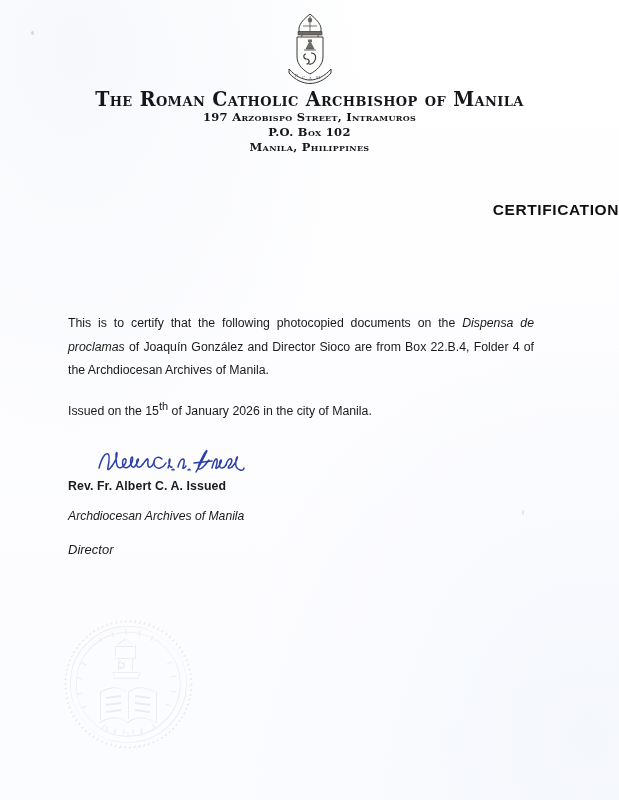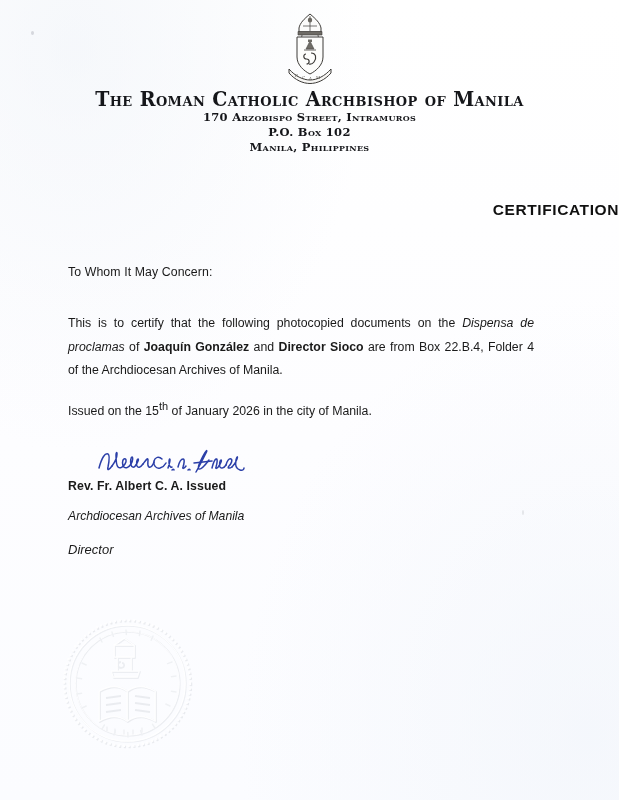--- a/index.html
+++ b/index.html
@@ -95,21 +95,21 @@
     position: absolute;
     left: 68px;
     top: 312px;
     width: 466px;
     font-size: 12.3px;
     line-height: 23.5px;
     text-align: justify;
     text-justify: inter-word;
   }
   .body-para .it { font-style: italic; }
-  .body-para .bd { font-weight: 700; }
+  .body-para .bd { font-weight: 400; }
 
   .issued {
     position: absolute;
     left: 68px;
     top: 395px;
     font-size: 12.3px;
     line-height: 23.5px;
   }
   .issued sup { font-size: 11px; vertical-align: super; }
 
@@ -202,28 +202,27 @@
         <text x="14" y="65">R</text>
           <text x="21" y="67">C</text>
         <text x="28" y="68">A</text>
           <text x="35" y="67">M</text>
       </g>
     </svg>
   </div>
 
   <div class="letterhead">
     <div class="lh-title">The Roman Catholic Archbishop of Manila</div>
-    <div class="lh-line">170 Arzobispo Street, Intramuros</div>
+    <div class="lh-line">197 Arzobispo Street, Intramuros</div>
     <div class="lh-line">P.O. Box 102</div>
     <div class="lh-line">Manila, Philippines</div>
   </div>
 
   <div class="cert-title">CERTIFICATION</div>
 
-  <div class="salutation">To Whom It May Concern:</div>
 
   <div class="body-para"><span>This is to certify that the following photocopied documents on the </span><span class="it">Dispensa de proclamas</span><span> of </span><span class="bd">Joaquín González</span><span> and </span><span class="bd">Director Sioco</span><span> are from Box 22.B.4, Folder 4 of the Archdiocesan Archives of Manila.</span></div>
 
   <div class="issued"><span>Issued on the 15</span><sup>th</sup><span> of January 2026 in the city of Manila.</span></div>
 
   <div class="sig-wrap">
     <div class="sig-ink">
       <svg viewBox="0 0 150 30" xmlns="http://www.w3.org/2000/svg">
         <g fill="none" stroke="#2b3fa8" stroke-width="1.5" stroke-linecap="round" stroke-linejoin="round">
           <path d="M3 20 C6 9, 9 5, 12 6 C14 7, 13 14, 12 19 C11 23, 13 22, 16 18"></path>

